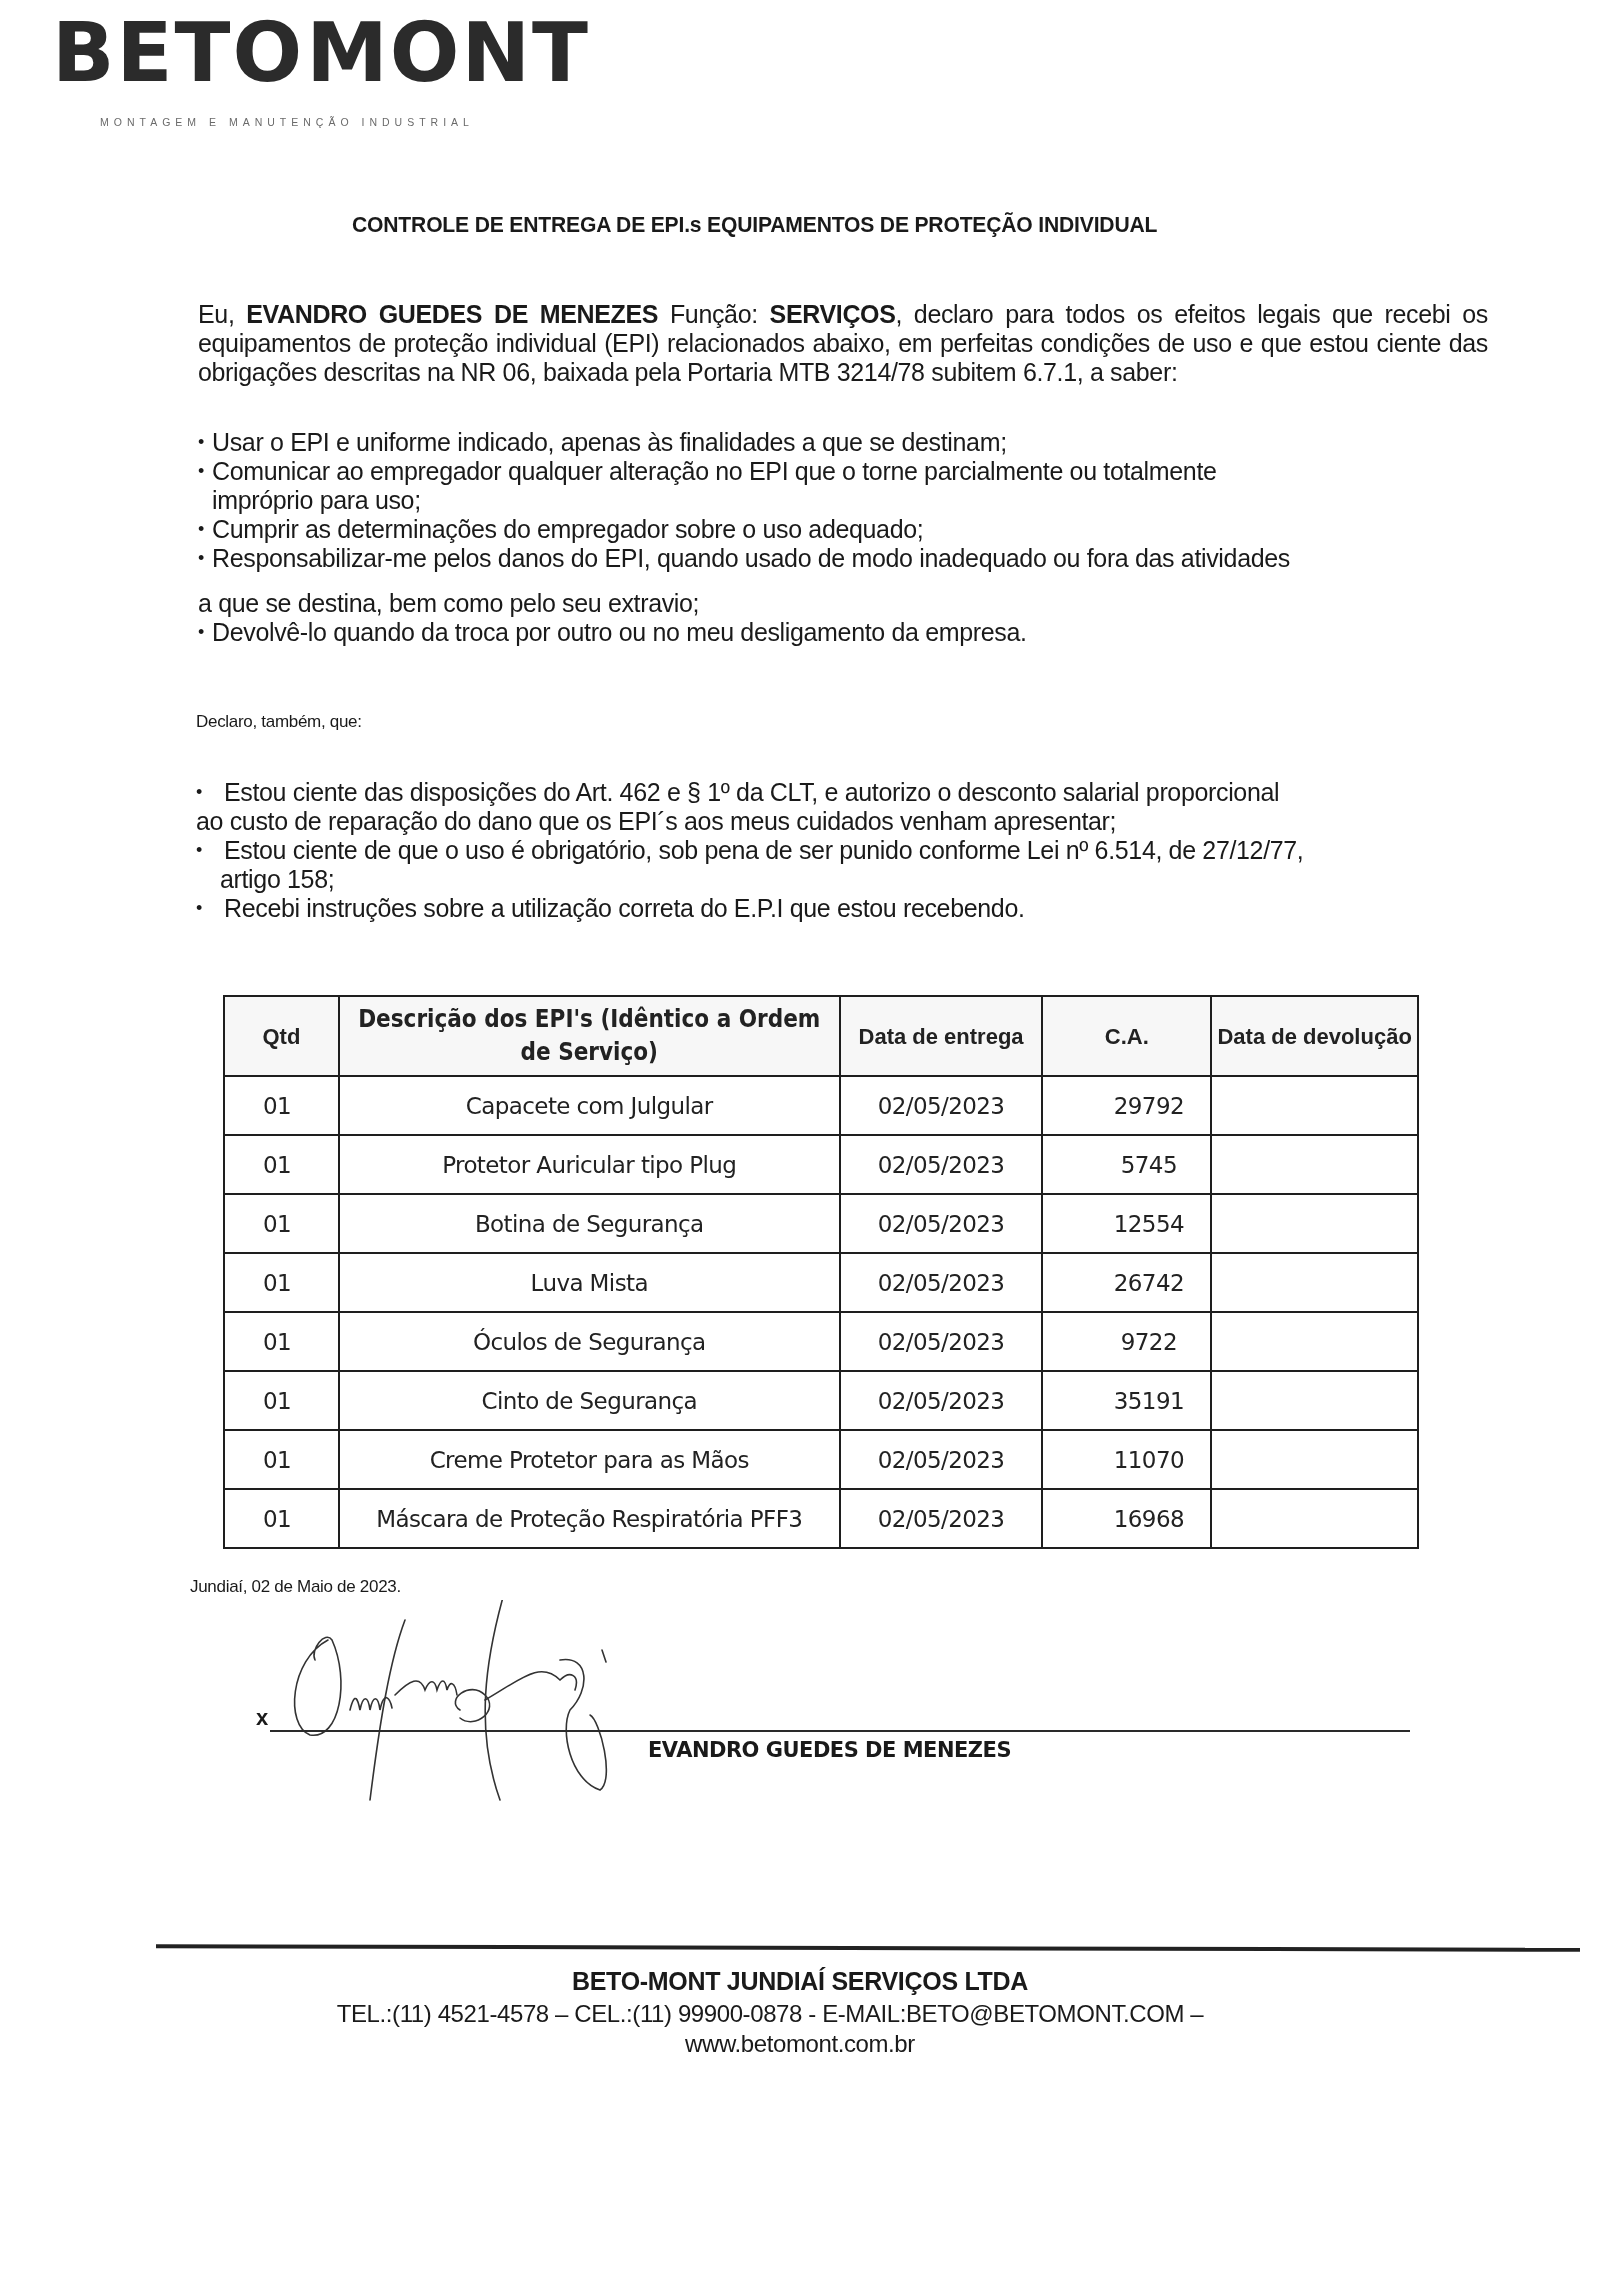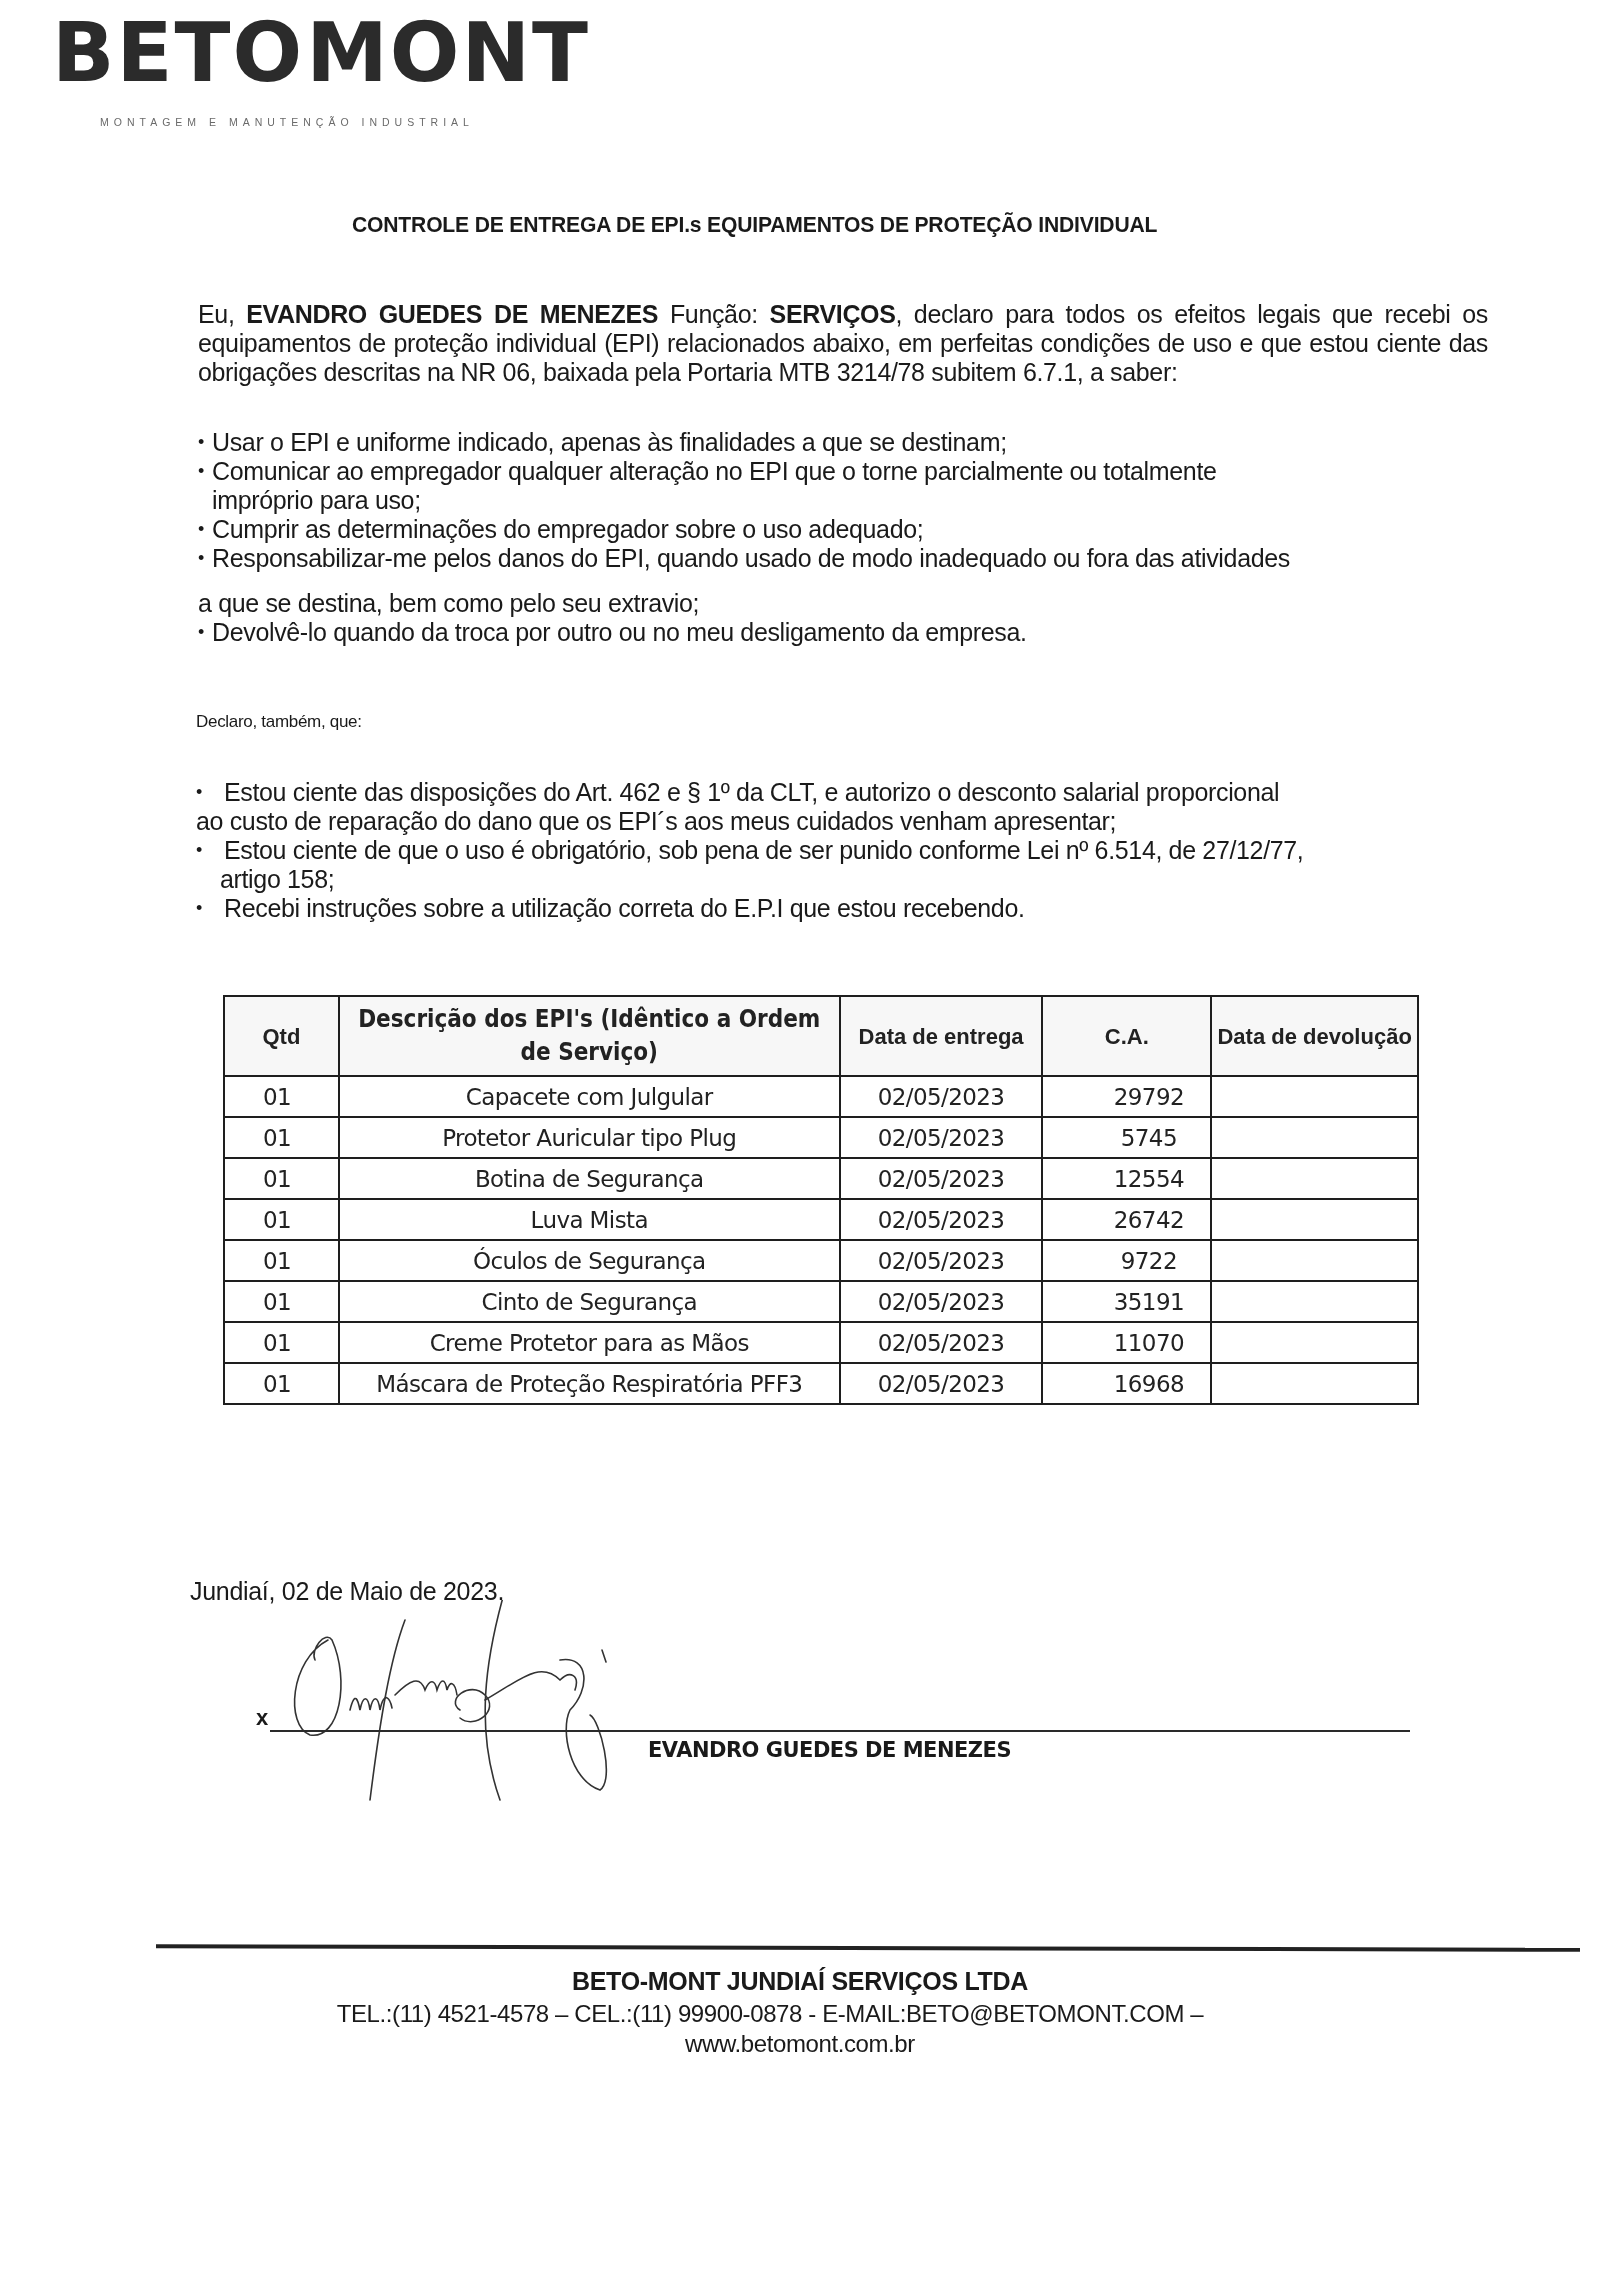--- a/index.html
+++ b/index.html
@@ -27,26 +27,26 @@
   .bullets2 { position: absolute; left: 196px; top: 778px; width: 1300px; font-size: 25px; line-height: 29px; letter-spacing: -0.35px; }
   .bullets2 .item { position: relative; padding-left: 28px; }
   .bullets2 .item::before { content: "•"; position: absolute; left: 0; font-size: 18px; }
   .bullets2 .wrap0 { padding-left: 0; }
   .bullets2 .wrap1 { padding-left: 24px; }
 
   table.epi { position: absolute; left: 223px; top: 995px; width: 1196px; border-collapse: collapse; }
   table.epi th, table.epi td { border: 2px solid #1e1e1e; text-align: center; vertical-align: middle; }
   table.epi th { height: 80px; font-family: "Liberation Sans", sans-serif; font-weight: bold; font-size: 22px; line-height: 25px; color: #222; background: #f7f7f7; }
   table.epi th.desc { font-family: "DejaVu Sans Condensed", "DejaVu Sans", sans-serif; font-size: 24px; line-height: 33px; text-align: center; }
-  table.epi td { height: 41px; font-family: "DejaVu Sans", sans-serif; font-size: 23px; letter-spacing: -0.6px; color: #222; }
+  table.epi td { height: 59px; font-family: "DejaVu Sans", sans-serif; font-size: 23px; letter-spacing: -0.6px; color: #222; }
   table.epi td.qtd { text-align: left; padding-left: 38px; }
   table.epi td.ca { text-align: center; padding-left: 44px; }
   .c-qtd { width: 115px; } .c-desc { width: 502px; } .c-data { width: 203px; } .c-ca { width: 169px; } .c-dev { width: 207px; }
 
-  .local-date { position: absolute; left: 190px; top: 1577px; font-size: 25px; letter-spacing: -0.3px; }
+  .local-date { position: absolute; left: 190px; top: 1577px; font-size: 17px; letter-spacing: -0.3px; }
 
   .sig-x { position: absolute; left: 256px; top: 1705px; font-size: 22px; font-weight: bold; }
   .sig-line { position: absolute; left: 270px; top: 1730px; width: 1140px; height: 2px; background: #2a2a2a; }
   .sig-svg { position: absolute; left: 270px; top: 1600px; }
   .sig-name { position: absolute; left: 648px; top: 1738px; font-family: "DejaVu Sans", sans-serif; font-size: 21px; font-weight: bold; letter-spacing: -0.5px; }
 
   .footer-line { position: absolute; left: 156px; top: 1946px; width: 1424px; height: 4px; background: #222; transform: rotate(0.15deg); }
   .footer-company { position: absolute; left: 0; width: 1600px; top: 1967px; text-align: center; font-size: 25px; font-weight: bold; letter-spacing: -0.3px; }
   .footer-contact { position: absolute; left: 0; width: 1600px; top: 2000px; text-align: center; font-size: 24px; letter-spacing: -0.4px; }
   .footer-contact span { margin-left: -60px; }

